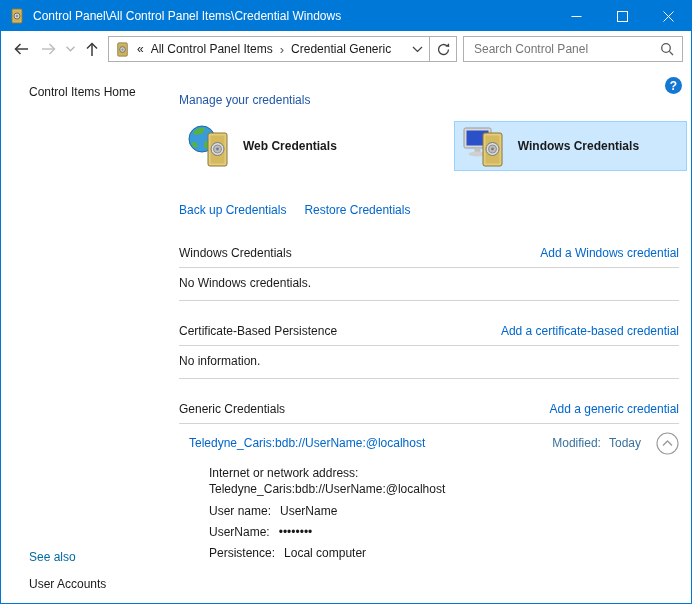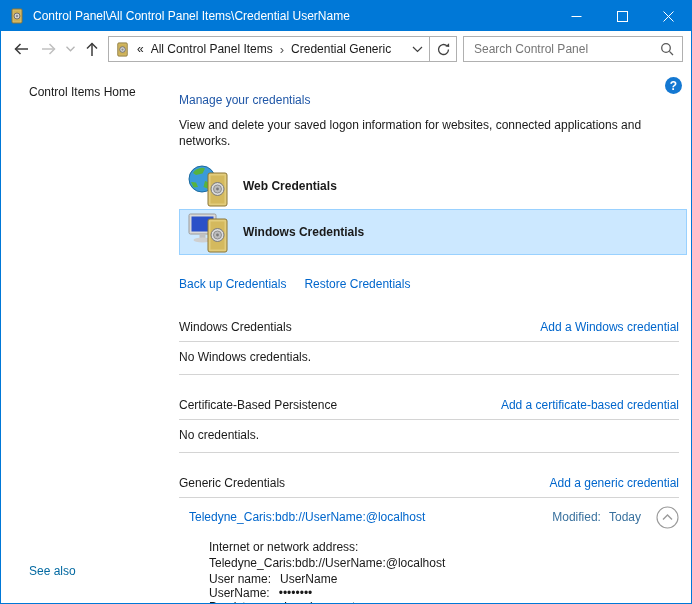--- a/index.html
+++ b/index.html
@@ -43,64 +43,64 @@
   .sidebar{width:170px;flex:none;padding:18px 8px 12px 28px;display:flex;flex-direction:column;}
   .sidebar-home{color:#1a1a1a;cursor:default;}
   .sidebar-bottom{margin-top:auto;}
   .see-also{color:#0369a1;margin-bottom:13px;}
   .sidebar-link{color:#1a1a1a;cursor:default;}
 
   .main{flex:1;padding:26px 12px 0 8px;min-width:0;}
   .page-title{font-size:12px;color:var(--heading);margin:0 0 11px 0;font-weight:normal;}
   .page-desc{max-width:474px;line-height:1.3;}
 
-  .tiles{display:flex;margin-top:14px;margin-right:-8px;flex-direction:column;}
+  .tiles{display:flex;margin-top:14px;margin-right:-8px;}
   .tile{display:flex;align-items:center;height:50px;border:1px solid transparent;}
   .tile.web{flex:1.18;}
   .tile.win{flex:1;}
   .tile.selected{background:var(--selected-tile-bg);border-color:var(--selected-tile-border);}
   .tile-icon{width:48px;height:44px;margin:0 8px 0 7px;flex:none;display:flex;}
   .tile-label{font-weight:bold;}
 
-  .action-links{margin-top:22px;display:flex;}
+  .action-links{margin-top:32px;display:flex;}
   .action-links .link + .link{margin-left:18px;}
   .link{color:var(--link);cursor:default;white-space:nowrap;}
 
   .section-header{display:flex;justify-content:space-between;align-items:baseline;border-bottom:1px solid #d4d4d4;padding-bottom:7px;}
   .section-header.first{margin-top:29px;}
   .section-header.next{margin-top:23px;}
   .section-title{color:#1a1a1a;}
   .section-empty{padding:8px 0 10px 0;border-bottom:1px solid #d4d4d4;}
 
   .cred-row{display:flex;align-items:center;padding:7px 0 2px 10px;}
   .cred-name{flex:1;color:var(--link);cursor:default;}
   .cred-modified{color:var(--modified-text);margin-right:14px;white-space:nowrap;}
   .cred-modified .mod-value{margin-left:8px;}
   .chevron-btn{width:24px;height:24px;display:flex;align-items:center;justify-content:center;flex:none;cursor:default;}
 
   .cred-details{padding-left:30px;margin-top:8px;}
   .detail-block{line-height:1.35;}
-  .detail-line{}
+  .detail-line{margin-top:7px;}
   .detail-value{margin-left:9px;}
 </style>
 </head>
 <body>
 
 <div class="window">
 
   <div class="titlebar">
     <span class="titlebar-icon">
       <svg width="16" height="16" viewBox="0 0 16 16">
         <rect x="3" y="1" width="10" height="14" rx="1" fill="#d9bf6e" stroke="#8a7434"></rect>
         <rect x="4.5" y="2.5" width="7" height="11" fill="#cdb055"></rect>
         <circle cx="8" cy="8" r="3" fill="#d6d6d6" stroke="#6e6e6e"></circle>
         <circle cx="8" cy="8" r="1.2" fill="#8d8d8d"></circle>
       </svg>
     </span>
-    <span class="titlebar-title">Control Panel\All Control Panel Items\Credential UserName</span>
+    <span class="titlebar-title">Control Panel\All Control Panel Items\Credential Windows</span>
     <div class="win-controls">
       <div class="win-btn">
         <svg width="11" height="11" viewBox="0 0 11 11">
             <line x1="0.5" y1="5.5" x2="10.5" y2="5.5" stroke="#fff" stroke-width="1"></line>
           </svg>
       </div>
       <div class="win-btn">
         <svg width="11" height="11" viewBox="0 0 11 11">
             <rect x="0.5" y="0.5" width="10" height="10" fill="none" stroke="#fff" stroke-width="1"></rect>
           </svg>
@@ -178,26 +178,26 @@
   </div>
 
   <div class="content">
 
     <div class="help-circle">?</div>
 
     <div class="sidebar">
       <div class="sidebar-home">Control Items Home</div>
       <div class="sidebar-bottom">
         <div class="see-also">See also</div>
+        <div class="sidebar-link">User Accounts</div>
       </div>
     </div>
 
     <div class="main">
       <h1 class="page-title">Manage your credentials</h1>
-      <div class="page-desc">View and delete your saved logon information for websites, connected applications and networks.</div>
 
       <div class="tiles">
         <div class="tile web">
           <span class="tile-icon">
             <svg width="48" height="44" viewBox="0 0 48 44">
               <circle cx="15" cy="15" r="13" fill="#3a9ada" stroke="#1b6aa0"></circle>
               <path d="M6 9c2.5-4 8-6.5 12-4.5l-2.5 5-6.5 1.5z" fill="#57b33f"></path>
               <path d="M18 17l7 2.5-2 6-6.5-2.5z" fill="#57b33f"></path>
               <path d="M4 18l5 .5 2 4.5-4.5.5z" fill="#57b33f"></path>
               <rect x="21" y="9" width="19" height="33" rx="2" fill="#e3cd7d" stroke="#8a7434"></rect>
@@ -235,21 +235,21 @@
       <div class="section-header first">
         <span class="section-title">Windows Credentials</span>
         <span class="link">Add a Windows credential</span>
       </div>
       <div class="section-empty">No Windows credentials.</div>
 
       <div class="section-header next">
         <span class="section-title">Certificate-Based Persistence</span>
         <span class="link">Add a certificate-based credential</span>
       </div>
-      <div class="section-empty">No credentials.</div>
+      <div class="section-empty">No information.</div>
 
       <div class="section-header next">
         <span class="section-title">Generic Credentials</span>
         <span class="link">Add a generic credential</span>
       </div>
 
       <div class="cred-row">
         <span class="cred-name">Teledyne_Caris:bdb://UserName:@localhost</span>
         <span class="cred-modified">
           <span>Modified:</span><span class="mod-value">Today</span>

